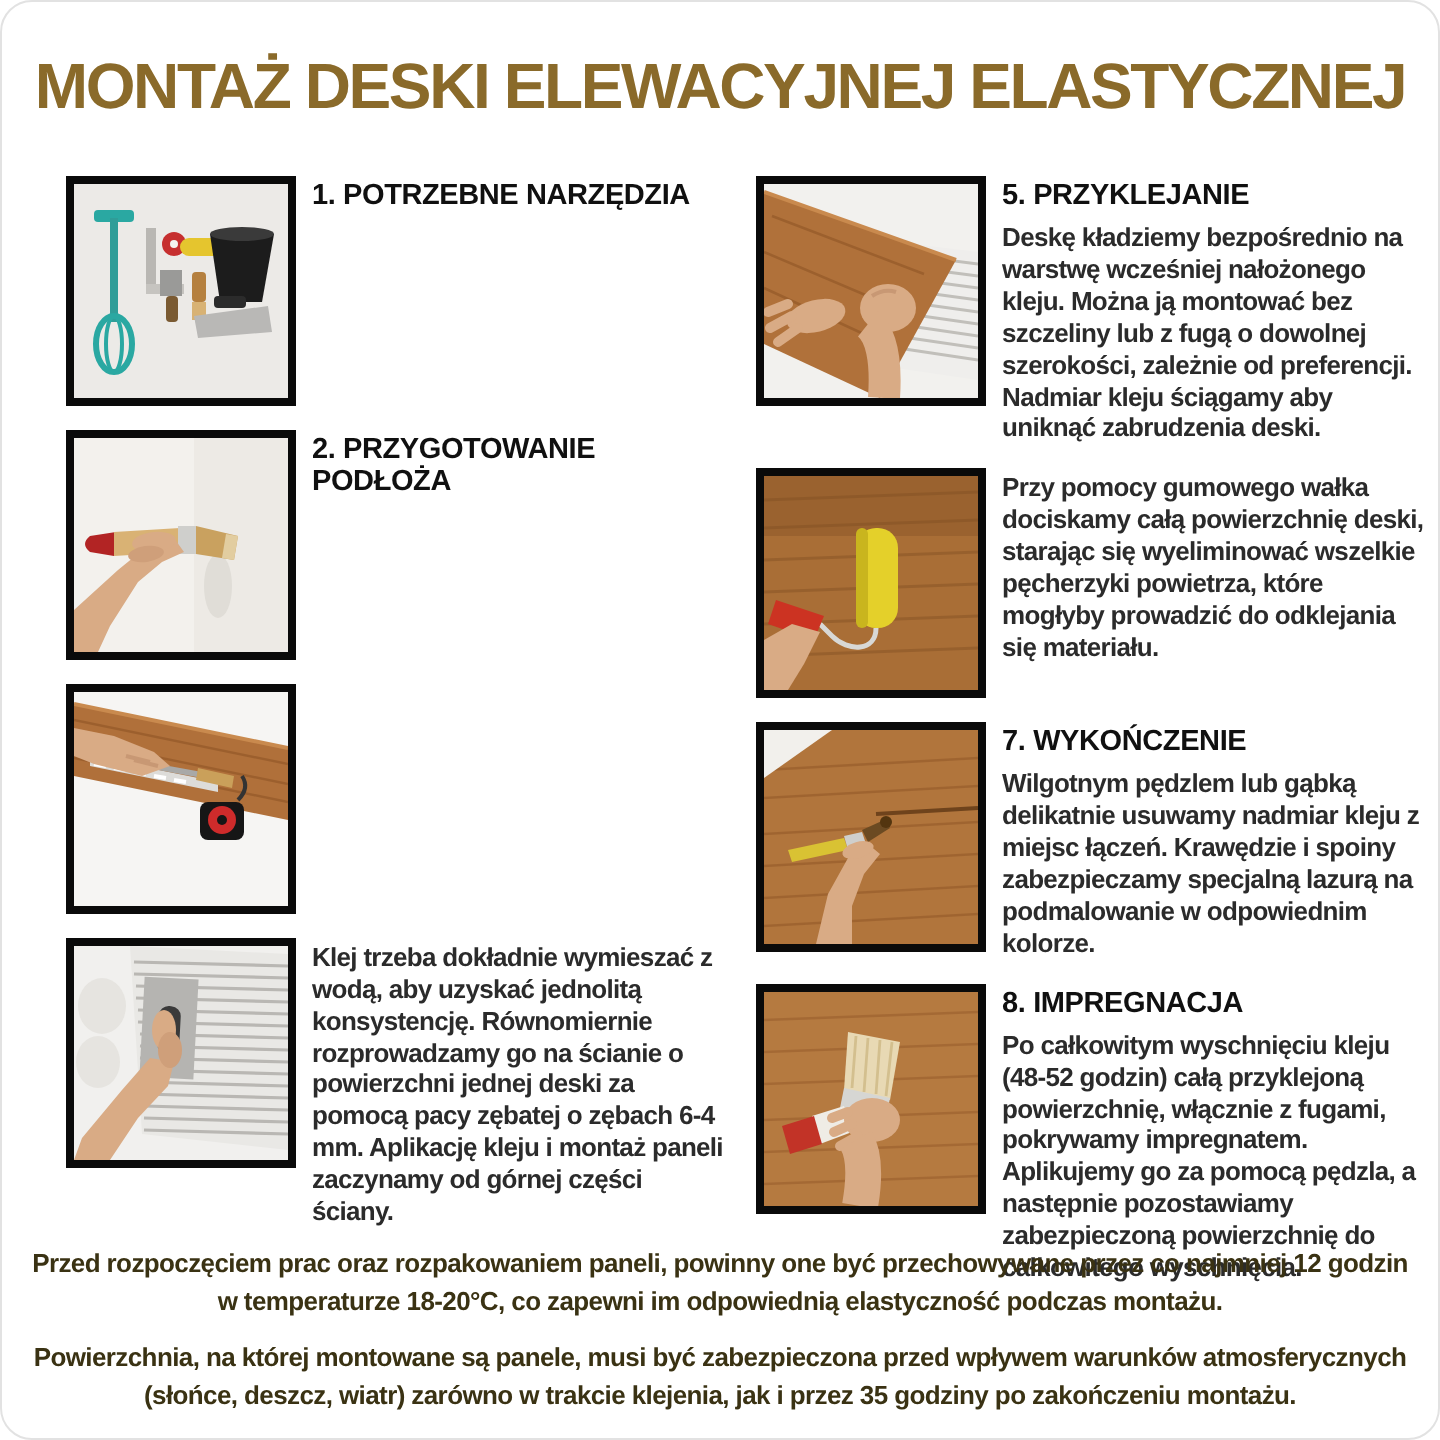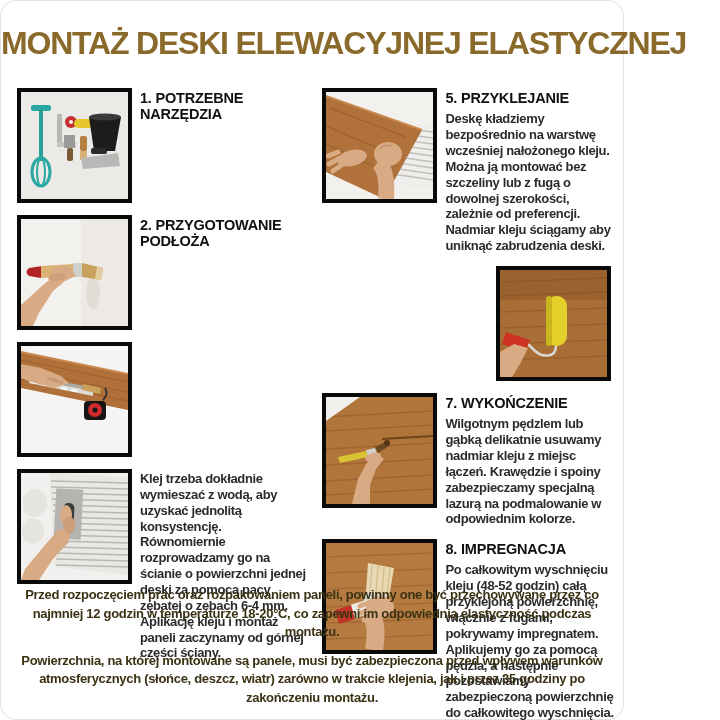--- a/index.html
+++ b/index.html
@@ -4,36 +4,36 @@
 <style>
   * { margin:0; padding:0; box-sizing:border-box; }
   html,body { width:720px; height:720px; }
   body {
     font-family:"Liberation Sans", sans-serif;
     background:#ffffff;
     position:relative;
     overflow:hidden;
     color:#222;
   }
-  .page { width:624px; height:720px; position:relative; border:1px solid #e2e2e2; border-radius:16px; }
+  .page { width:720px; height:720px; position:relative; border:1px solid #e2e2e2; border-radius:16px; }
 
   h1.title {
     text-align:center;
     color:#8a6a2a;
     font-size:32px;
     font-weight:bold;
     letter-spacing:-1.2px;
     padding-top:24px;
     margin-bottom:26px;
     white-space:nowrap;
   }
 
   .steps {
     display:flex;
-    padding-left:16px;
+    padding-left:32px;
     padding-right:4px;
     gap:15px;
   }
   .col { width:335px; display:flex; flex-direction:column; }
   .col.right { width:342px;align-items:flex-end; }
 
   .step { display:flex; margin-bottom:12px; min-height:115px; }
   .photo {
     flex:0 0 auto;
     width:115px; height:115px;
@@ -280,20 +280,21 @@
             <rect x="46" y="26" width="6" height="50" rx="3" fill="#c9b51e"></rect>
 
             <path d="M56,76 C56,88 42,88 34,80 L28,74" stroke="#d8d8d5" stroke-width="2.5" fill="none"></path>
 
             <polygon points="6,62 30,70 25,82 2,74" fill="#cc3322"></polygon>
 
             <polygon points="0,107 0,82 14,74 28,78 20,94 12,107" fill="#d9ab85"></polygon>
           </svg>
         </div>
         <div class="txt">
+          <p>Przy pomocy gumowego wałka dociskamy całą powierzchnię deski, starając się wyeliminować wszelkie pęcherzyki powietrza, które mogłyby prowadzić do odklejania się materiału.</p>
         </div>
       </div>
 
       <div class="step">
         <div class="photo">
           <svg viewBox="0 0 107 107">
             <rect width="107" height="107" fill="#b1753c"></rect>
             <g stroke="#8f5526" stroke-width="1.3" opacity="0.5">
               <path d="M0,20 L107,14"></path>
                 <path d="M0,34 L107,28"></path>

